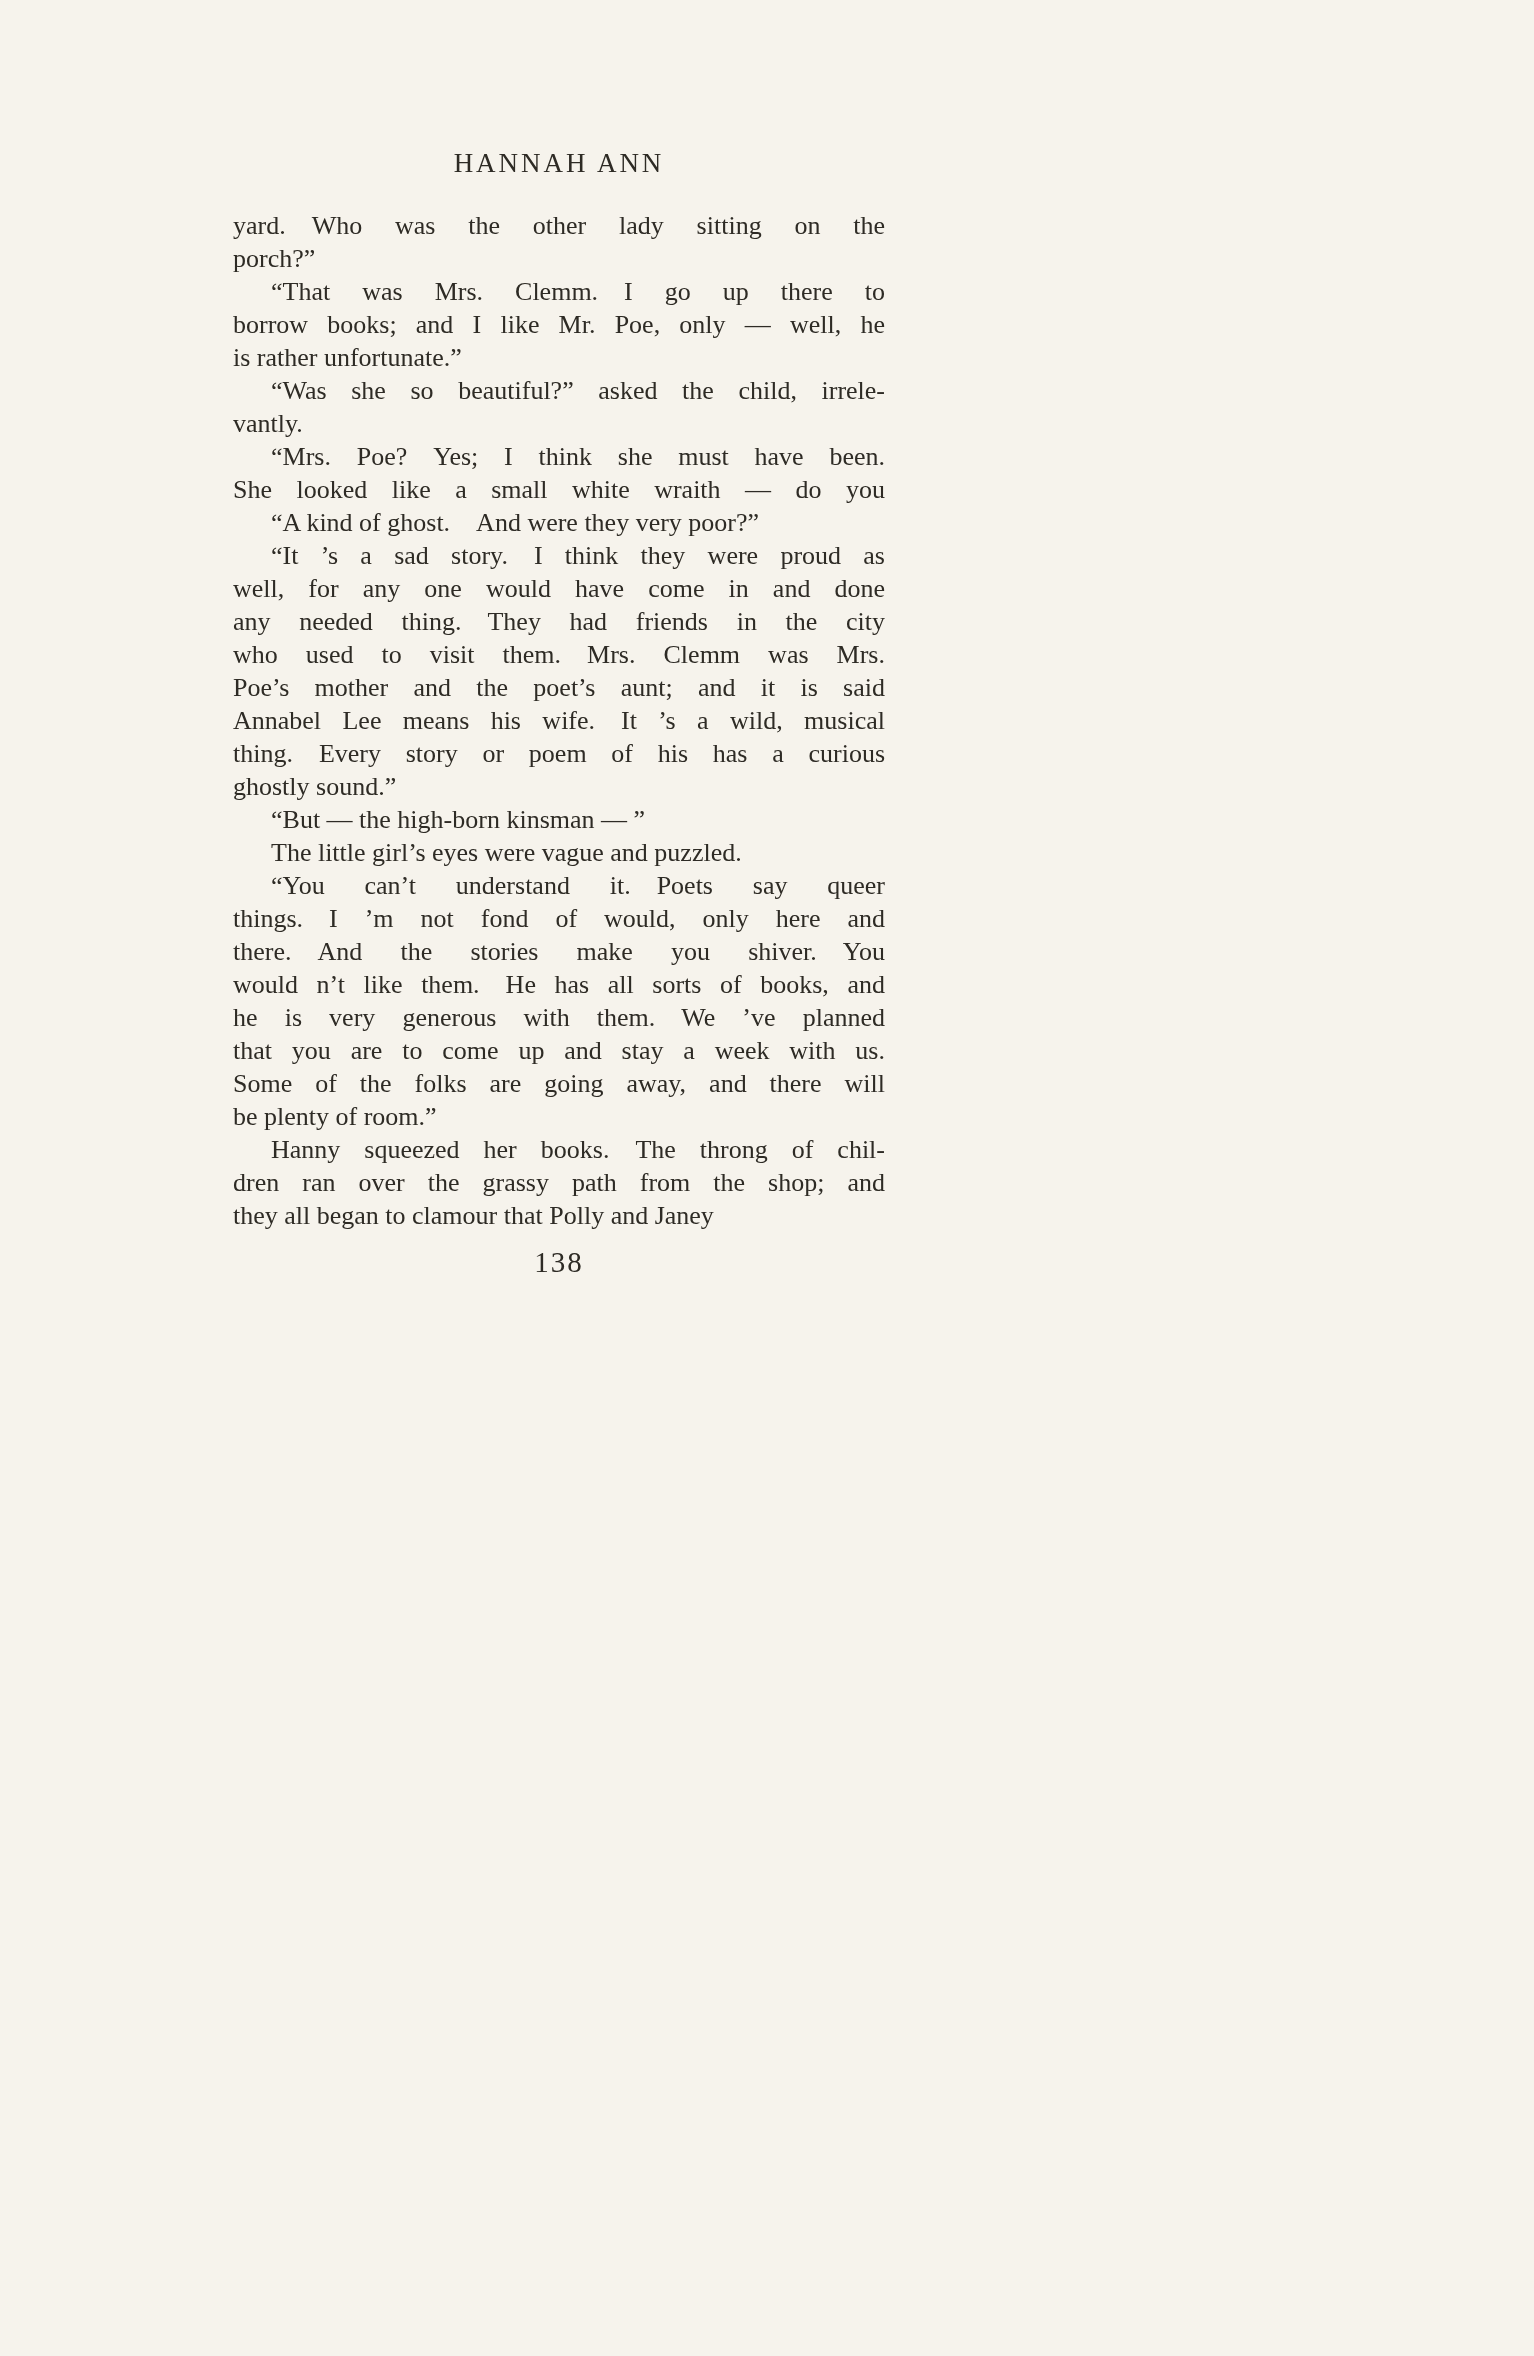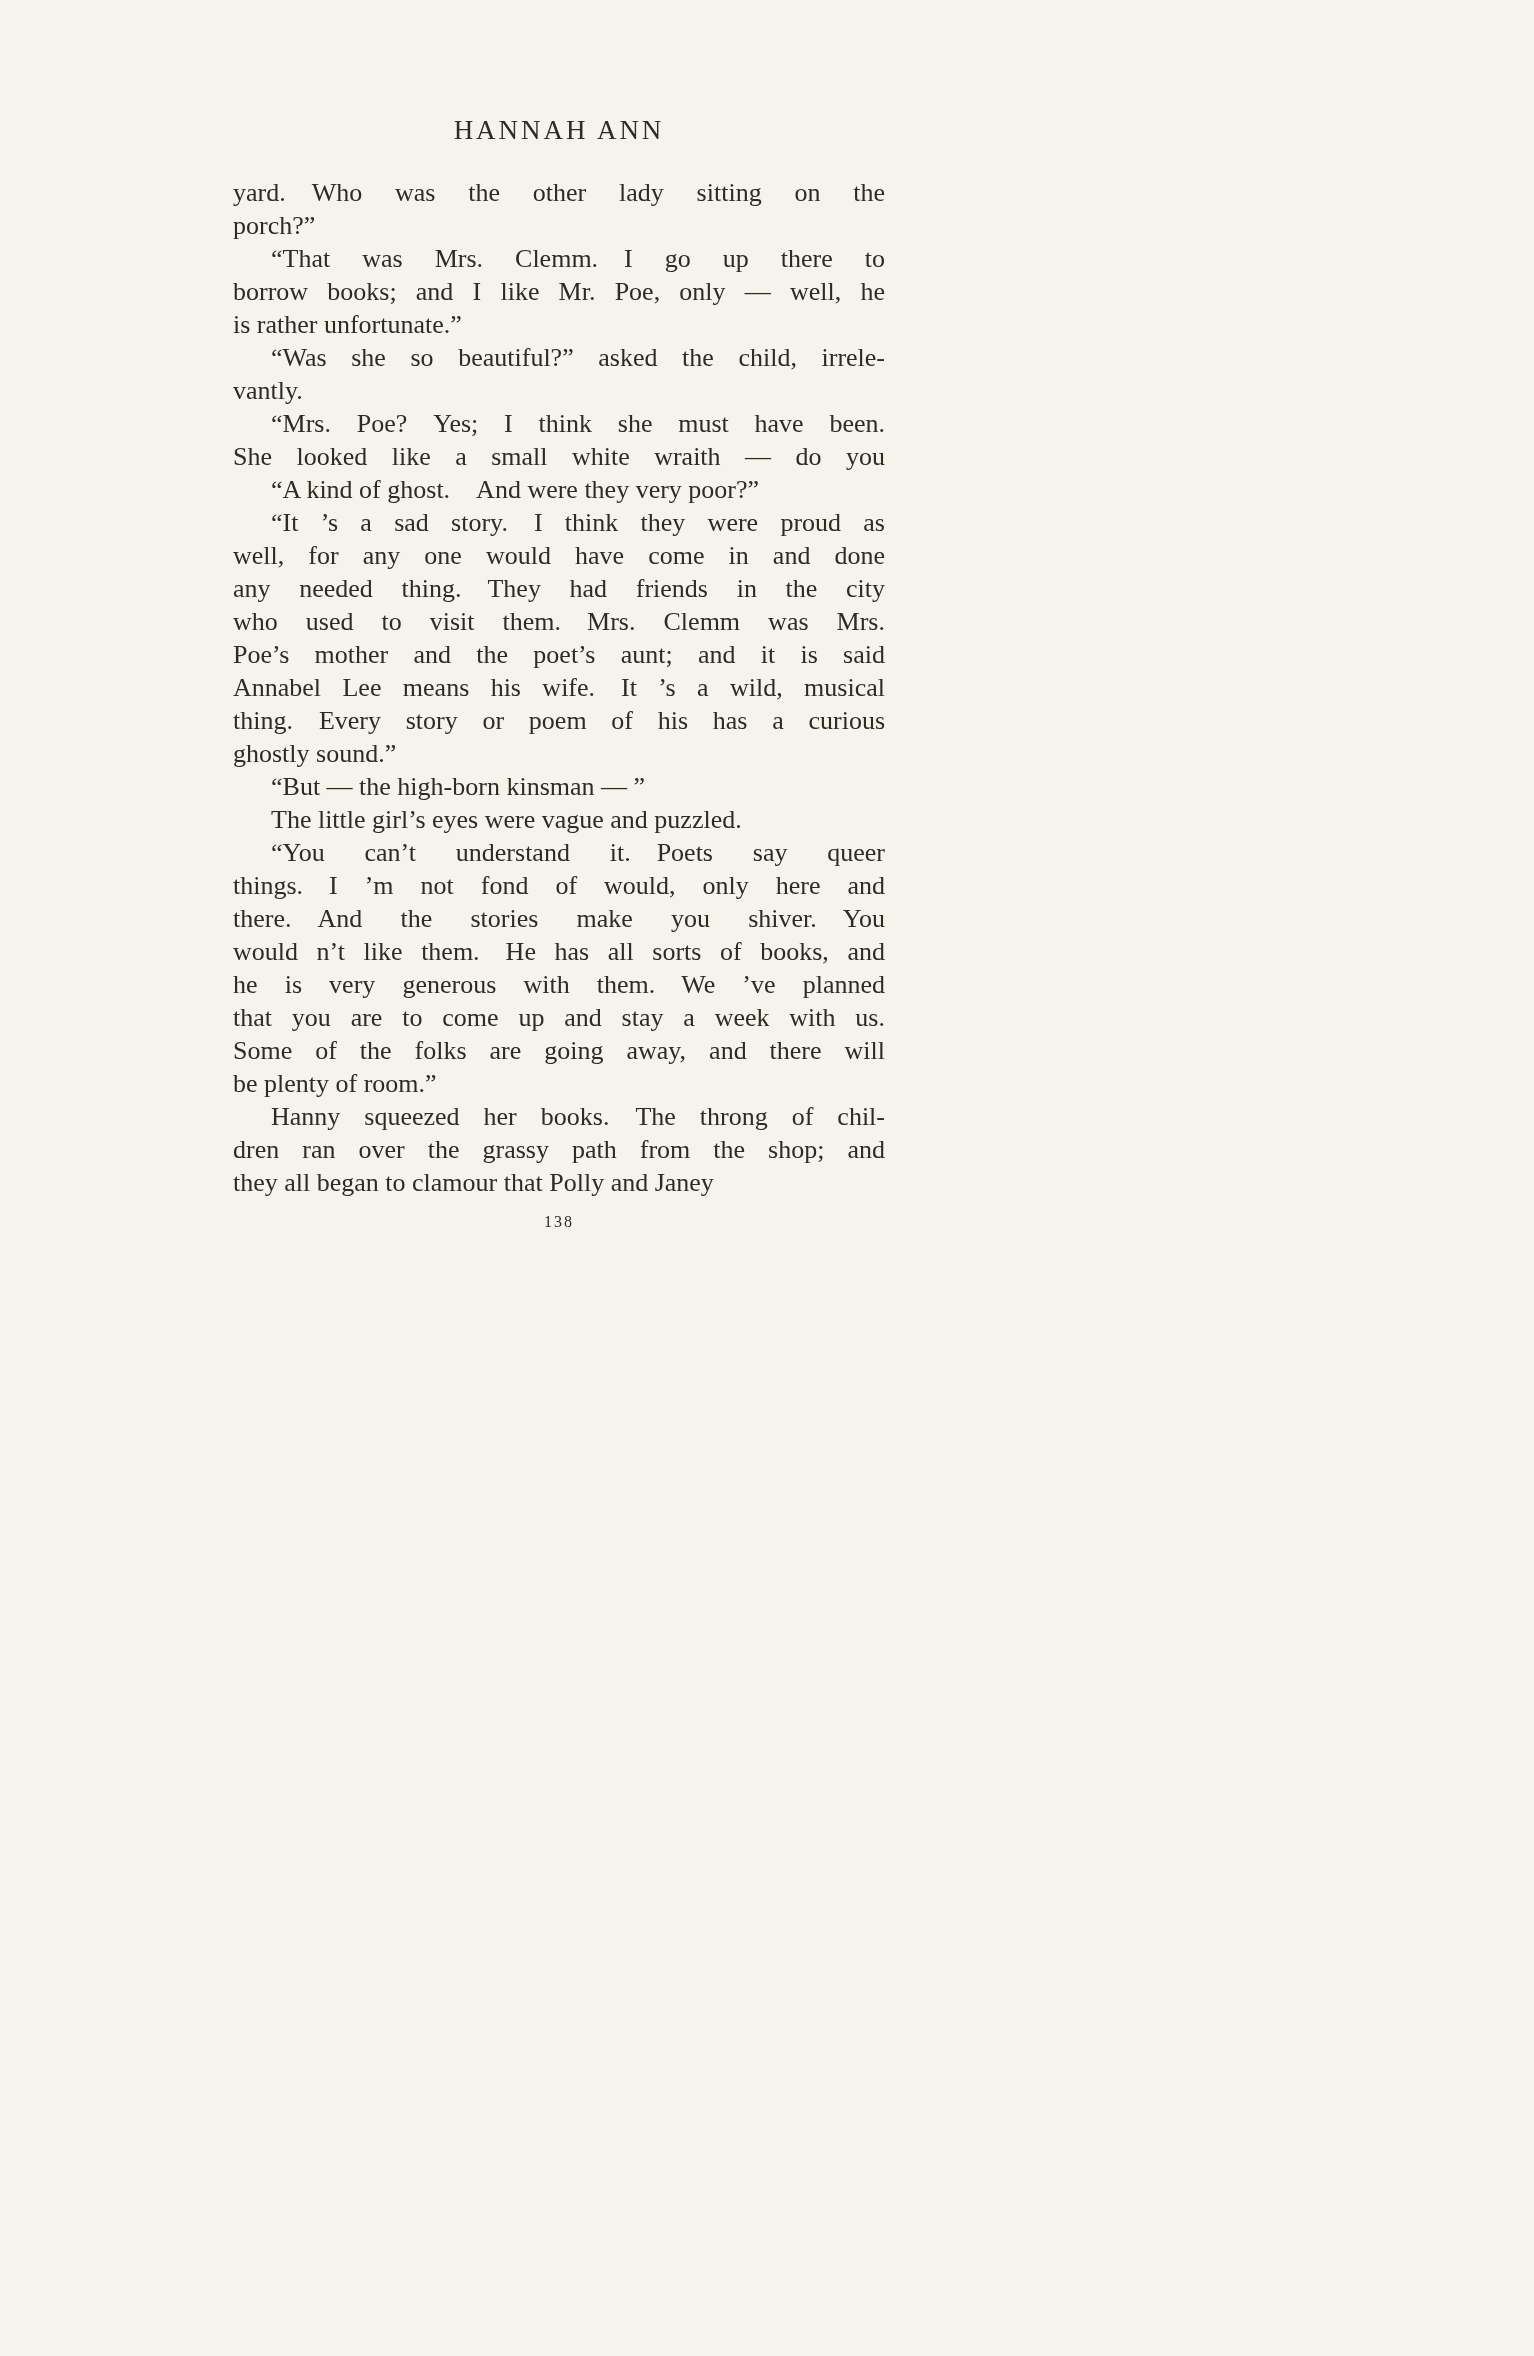--- a/index.html
+++ b/index.html
@@ -11,21 +11,21 @@
     height: 2356px;
     background: var(--paper, #f6f3ec);
     font-family: "Liberation Serif", "DejaVu Serif", serif;
     color: var(--ink, #2e2b25);
     position: relative;
     overflow: hidden;
   }
   .page-content {
     position: absolute;
     left: 233px;
-    top: 115px;
+    top: 148px;
     width: 652px;
   }
   .running-header {
     text-align: center;
     font-size: 27px;
     letter-spacing: 3px;
     margin-bottom: 30px;
     white-space: pre;
   }
   .para {
@@ -41,21 +41,21 @@
   }
   .line.last {
     text-align-last: left;
   }
   .line.indent {
     text-indent: 38px;
   }
   .page-number {
     text-align: center;
     margin-top: 14px;
-    font-size: 16px;
+    font-size: 29px;
     letter-spacing: 2px;
   }
 </style>
 </head>
 <body style="--paper: #f6f3ec; --ink: #2e2b25;">
 
 <div class="page-content">
   <div class="running-header">HANNAH ANN</div>
 
   <div id="text-block">

